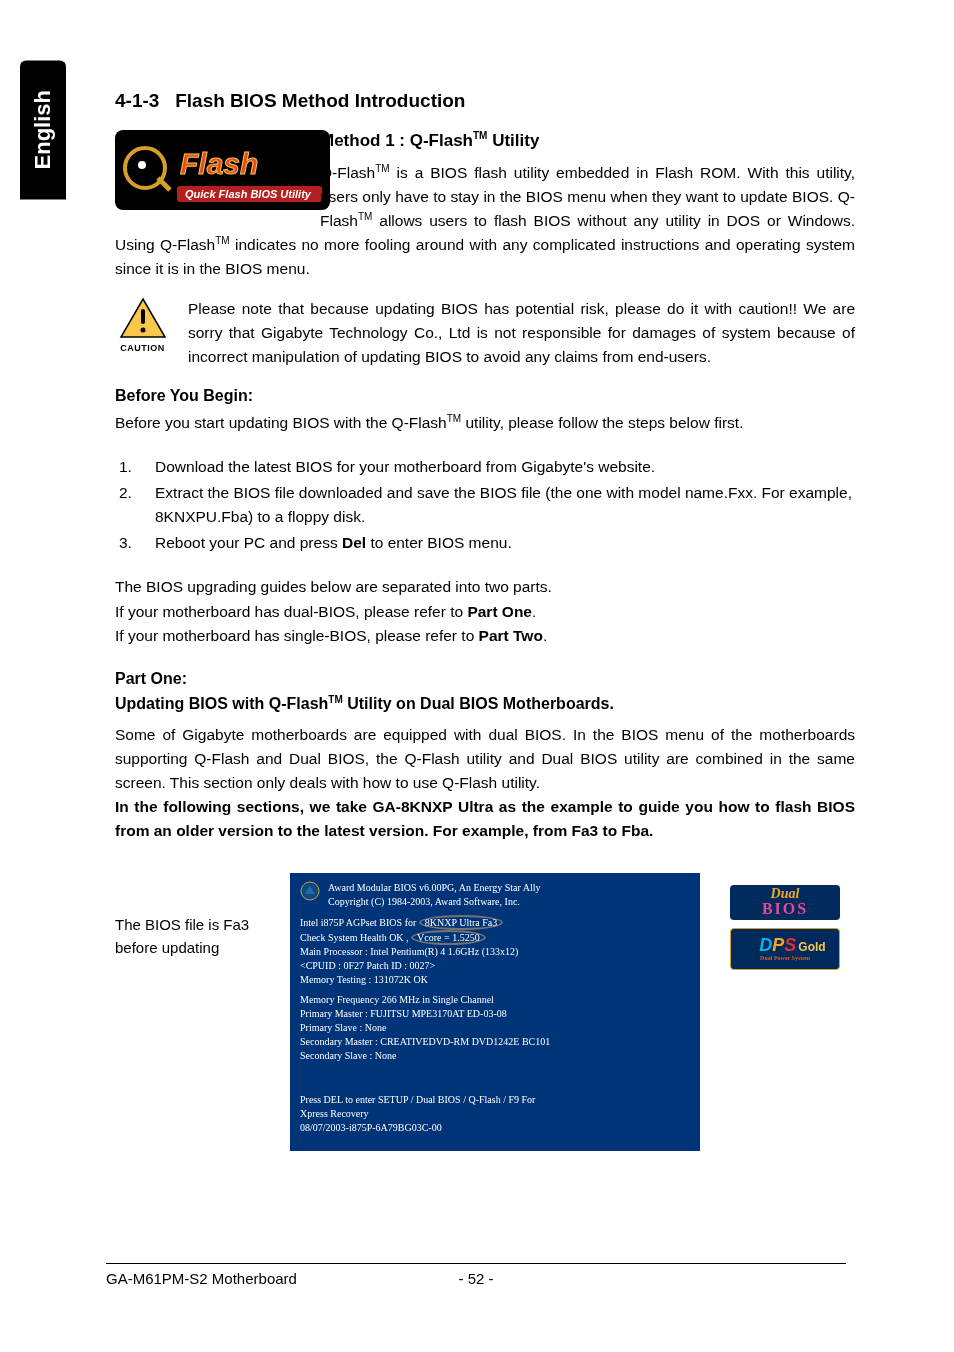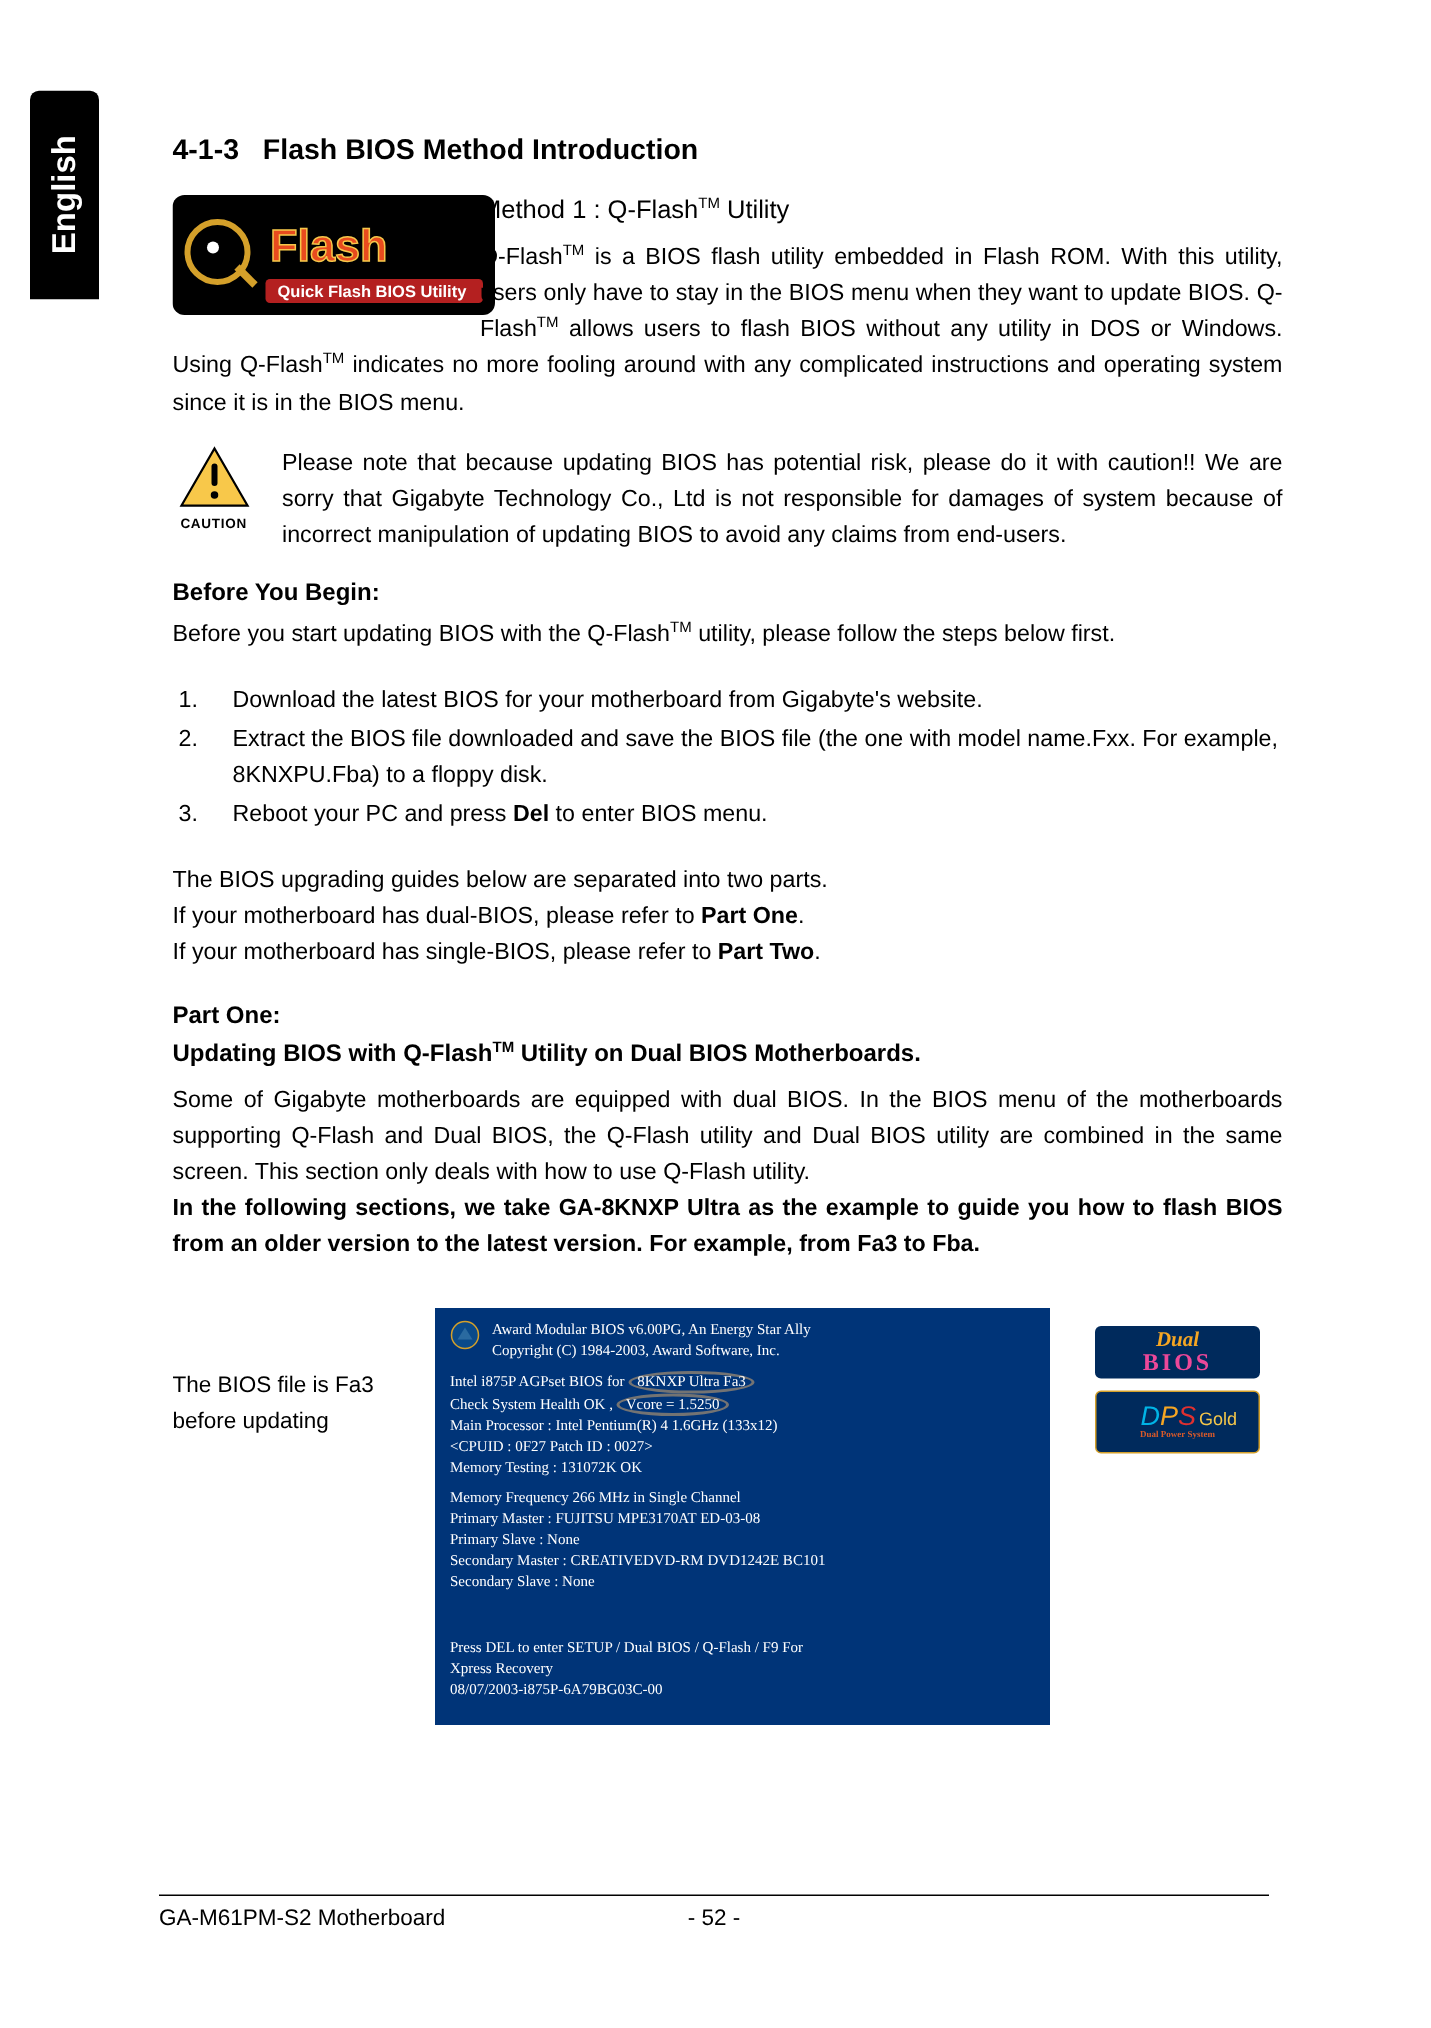--- a/index.html
+++ b/index.html
@@ -38,28 +38,29 @@
       font-size: 19px;
       font-weight: bold;
       margin-bottom: 18px;
     }
     .qflash-logo {
       float: left;
       width: 190px;
       height: 80px;
       margin-right: 15px;
       margin-bottom: 8px;
+      font-style: italic;
     }
     .qflash-svg {
       width: 215px;
       height: 80px;
     }
     .method-title {
       font-size: 17px;
-      font-weight: normal;
+      font-weight: bold;
       margin-bottom: 10px;
     }
     .para {
       font-size: 15.5px;
       line-height: 1.55;
       text-align: justify;
       color: #000;
     }
     .tm {
       font-size: 10px;
@@ -221,21 +222,21 @@
       border-radius: 4px;
       border: 1px solid #d4a02a;
       display: flex;
       flex-direction: column;
       align-items: center;
       justify-content: center;
     }
     .dps-main {
       font-family: Arial, sans-serif;
       font-style: italic;
-      font-weight: 400;
+      font-weight: 700;
       font-size: 18px;
       line-height: 1;
       margin-left: 15px;
     }
     .dps-main .d { color: #00b4e6; }
     .dps-main .p { color: #f5a623; }
     .dps-main .s { color: #e03030; }
     .dps-main .gold { color: #f5c74a; font-size: 12px; margin-left: 2px; font-style: normal; }
     .dps-sub {
       color: #d85a2a;

